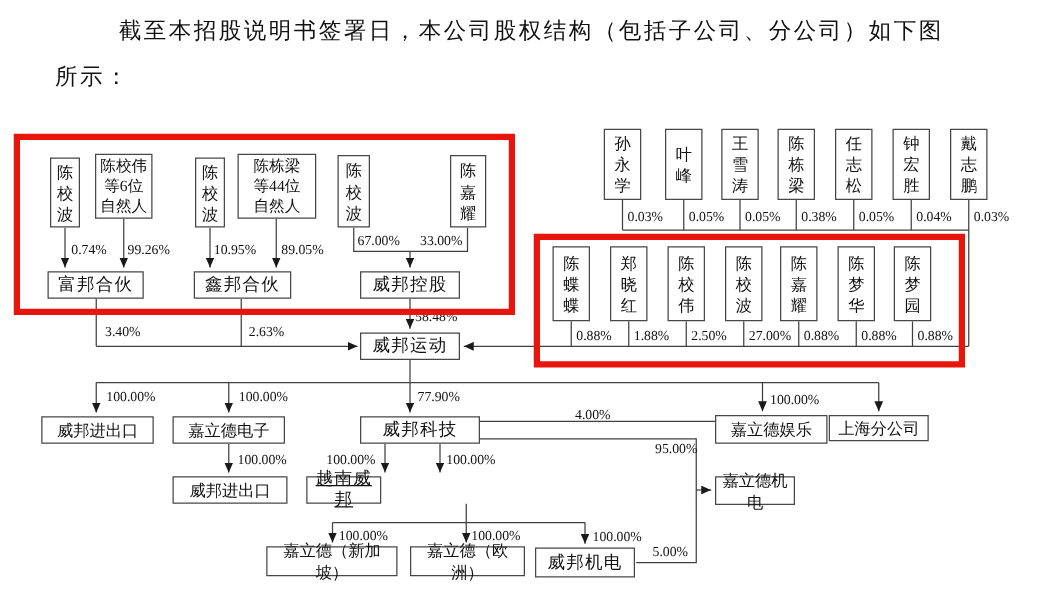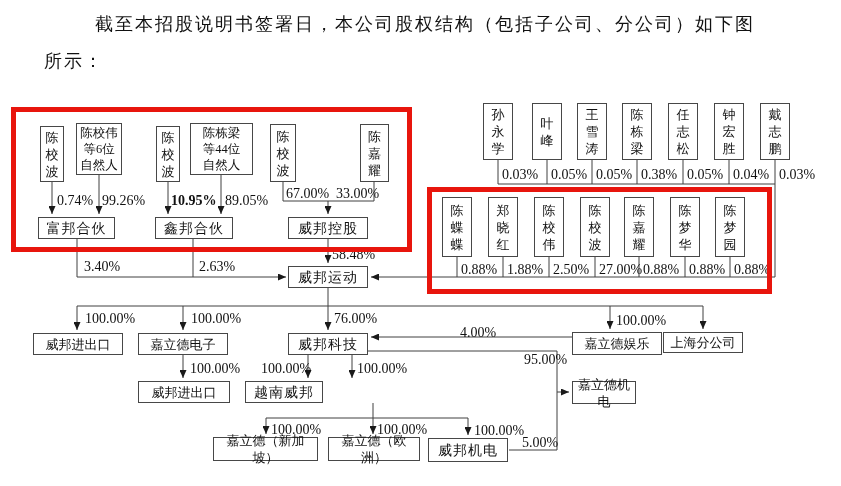--- a/index.html
+++ b/index.html
@@ -13,21 +13,21 @@
   svg.wires{position:absolute;left:0;top:0;z-index:1;}
   .box{
     position:absolute;box-sizing:border-box;border:1px solid #474747;background:#fff;
     display:flex;align-items:center;justify-content:center;text-align:center;
     font-size:14px;line-height:17px;color:#111;z-index:2;letter-spacing:1px;
   }
   .vbox{white-space:pre-line;font-size:13px;line-height:17px;letter-spacing:0;}
   .v3{font-size:12.5px;line-height:16px;}
   .sm{font-size:13px;letter-spacing:0;}
   .pct{
-    position:absolute;font-size:14px;line-height:13px;color:#111;z-index:2;
+    position:absolute;font-size:11px;line-height:13px;color:#111;z-index:2;
     letter-spacing:0;white-space:nowrap;
   }
   .redbox{position:absolute;box-sizing:border-box;border:5px solid #e8150d;z-index:4;pointer-events:none;}
 </style>
 </head>
 <body>
 
 <div class="page">
 
   <p class="intro l1">截至本招股说明书签署日，本公司股权结构（包括子公司、分公司）如下图</p>
@@ -157,33 +157,33 @@
   <div class="box vbox" style="left:670px;top:197px;width:30px;height:60px;">陈
 梦
 华</div>
   <div class="box vbox" style="left:715px;top:197px;width:30px;height:60px;">陈
 梦
 园</div>
 
   <div class="box" style="left:288px;top:266px;width:80px;height:22px;">威邦运动</div>
   <div class="box sm" style="left:33px;top:333px;width:90px;height:22px;">威邦进出口</div>
   <div class="box sm" style="left:138px;top:333px;width:90px;height:22px;">嘉立德电子</div>
-  <div class="box" style="left:288px;top:333px;width:80px;height:22px;">威邦科技</div>
+  <div class="box" style="left:288px;top:333px;width:96px;height:22px;">威邦科技</div>
   <div class="box sm" style="left:572px;top:332px;width:90px;height:23px;">嘉立德娱乐</div>
   <div class="box sm" style="left:663px;top:332px;width:80px;height:21px;font-family:Liberation Serif, serif;">上海分公司</div>
   <div class="box sm" style="left:138px;top:381px;width:92px;height:22px;">威邦进出口</div>
-  <div class="box" style="left:245px;top:381px;width:78px;height:22px;">越南威邦</div>
+  <div class="box" style="left:245px;top:381px;width:60px;height:22px;text-decoration:underline;">越南威邦</div>
   <div class="box sm" style="left:572px;top:381px;width:64px;height:23px;">嘉立德机电</div>
   <div class="box sm" style="left:213px;top:437px;width:105px;height:24px;">嘉立德（新加坡）</div>
   <div class="box sm" style="left:328px;top:437px;width:92px;height:24px;">嘉立德（欧洲）</div>
   <div class="box" style="left:428px;top:438px;width:80px;height:24px;">威邦机电</div>
 
   <span class="pct" style="left:57px;top:194px;">0.74%</span>
   <span class="pct" style="left:102px;top:194px;">99.26%</span>
-  <span class="pct" style="left:171px;top:194px;font-weight:bold;">10.95%</span>
+  <span class="pct" style="left:171px;top:194px;">10.95%</span>
   <span class="pct" style="left:225px;top:194px;">89.05%</span>
   <span class="pct" style="left:286px;top:187px;">67.00%</span>
   <span class="pct" style="left:336px;top:187px;">33.00%</span>
   <span class="pct" style="left:84px;top:260px;">3.40%</span>
   <span class="pct" style="left:199px;top:260px;">2.63%</span>
   <span class="pct" style="left:332px;top:248px;">58.48%</span>
   <span class="pct" style="left:502px;top:168px;">0.03%</span>
   <span class="pct" style="left:551px;top:168px;">0.05%</span>
   <span class="pct" style="left:596px;top:168px;">0.05%</span>
   <span class="pct" style="left:641px;top:168px;">0.38%</span>
@@ -192,21 +192,21 @@
   <span class="pct" style="left:779px;top:168px;">0.03%</span>
   <span class="pct" style="left:461px;top:263px;">0.88%</span>
   <span class="pct" style="left:507px;top:263px;">1.88%</span>
   <span class="pct" style="left:553px;top:263px;">2.50%</span>
   <span class="pct" style="left:599px;top:263px;">27.00%</span>
   <span class="pct" style="left:643px;top:263px;">0.88%</span>
   <span class="pct" style="left:689px;top:263px;">0.88%</span>
   <span class="pct" style="left:734px;top:263px;">0.88%</span>
   <span class="pct" style="left:85px;top:312px;">100.00%</span>
   <span class="pct" style="left:191px;top:312px;">100.00%</span>
-  <span class="pct" style="left:334px;top:312px;">76.00%</span>
+  <span class="pct" style="left:334px;top:312px;">77.90%</span>
   <span class="pct" style="left:616px;top:314px;">100.00%</span>
   <span class="pct" style="left:190px;top:362px;">100.00%</span>
   <span class="pct" style="left:261px;top:362px;">100.00%</span>
   <span class="pct" style="left:357px;top:362px;">100.00%</span>
   <span class="pct" style="left:271px;top:423px;">100.00%</span>
   <span class="pct" style="left:377px;top:423px;">100.00%</span>
   <span class="pct" style="left:474px;top:424px;">100.00%</span>
   <span class="pct" style="left:460px;top:326px;">4.00%</span>
   <span class="pct" style="left:514px;top:353px;margin-left:10px;">95.00%</span>
   <span class="pct" style="left:522px;top:436px;">5.00%</span>

